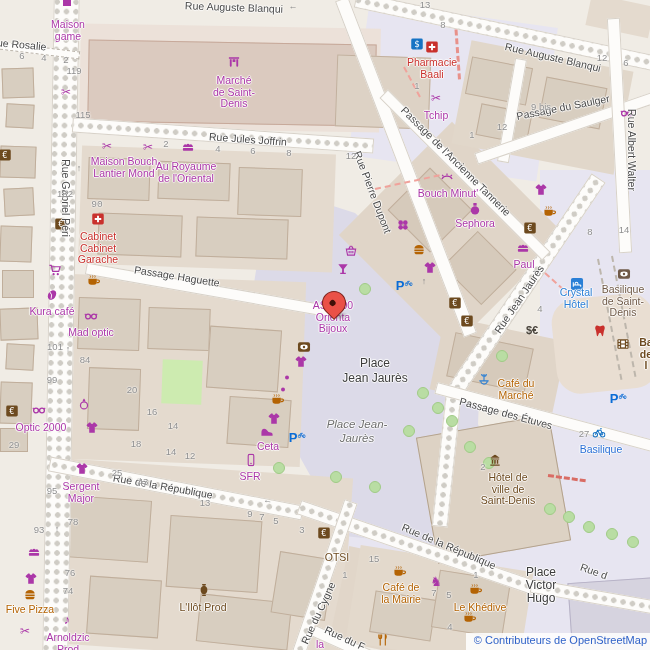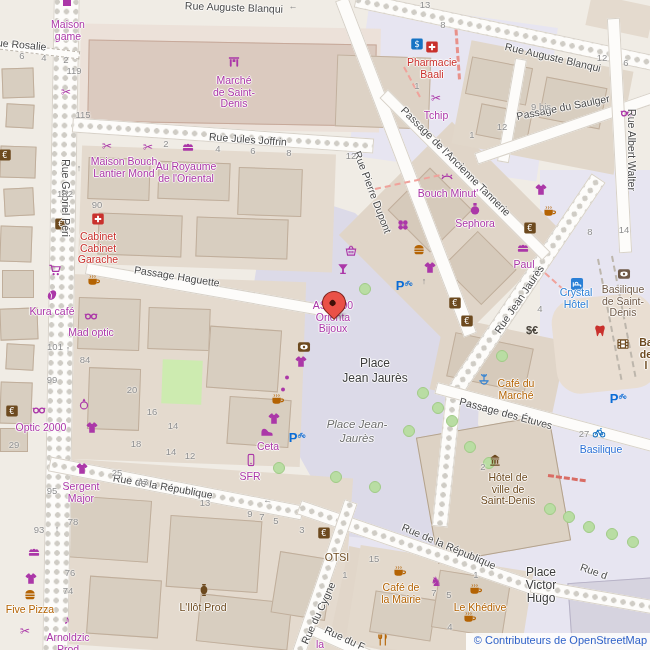--- a/index.html
+++ b/index.html
@@ -662,21 +662,21 @@
     <div class="arr" style="left: 79px; top: 168px;">↑</div>
     <div class="arr" style="left: 68px; top: 349px;">↑</div>
     <div class="arr" style="left: 57px; top: 529px;">↑</div>
     <div class="arr" style="left: 424px; top: 281px;">↑</div>
     <div class="num" style="left: 22px; top: 55px;">6</div>
     <div class="num" style="left: 44px; top: 57px;">4</div>
     <div class="num" style="left: 66px; top: 59px;">2</div>
     <div class="num" style="left: 74px; top: 70px;">119</div>
     <div class="num" style="left: 71px; top: 114px; margin-left: 12px;">115</div>
     <div class="num" style="left: 65px; top: 193px;">132</div>
-    <div class="num" style="left: 97px; top: 204px;">90</div>
+    <div class="num" style="left: 97px; top: 204px; font-family: Liberation Mono, monospace;">90</div>
     <div class="num" style="left: 166px; top: 143px;">2</div>
     <div class="num" style="left: 218px; top: 148px;">4</div>
     <div class="num" style="left: 253px; top: 150px;">6</div>
     <div class="num" style="left: 289px; top: 152px;">8</div>
     <div class="num" style="left: 351px; top: 155px;">12</div>
     <div class="num" style="left: 425px; top: 4px;">13</div>
     <div class="num" style="left: 443px; top: 24px;">8</div>
     <div class="num" style="left: 602px; top: 57px;">12</div>
     <div class="num" style="left: 626px; top: 62px;">6</div>
     <div class="num" style="left: 541px; top: 106px;">9 bis</div>

